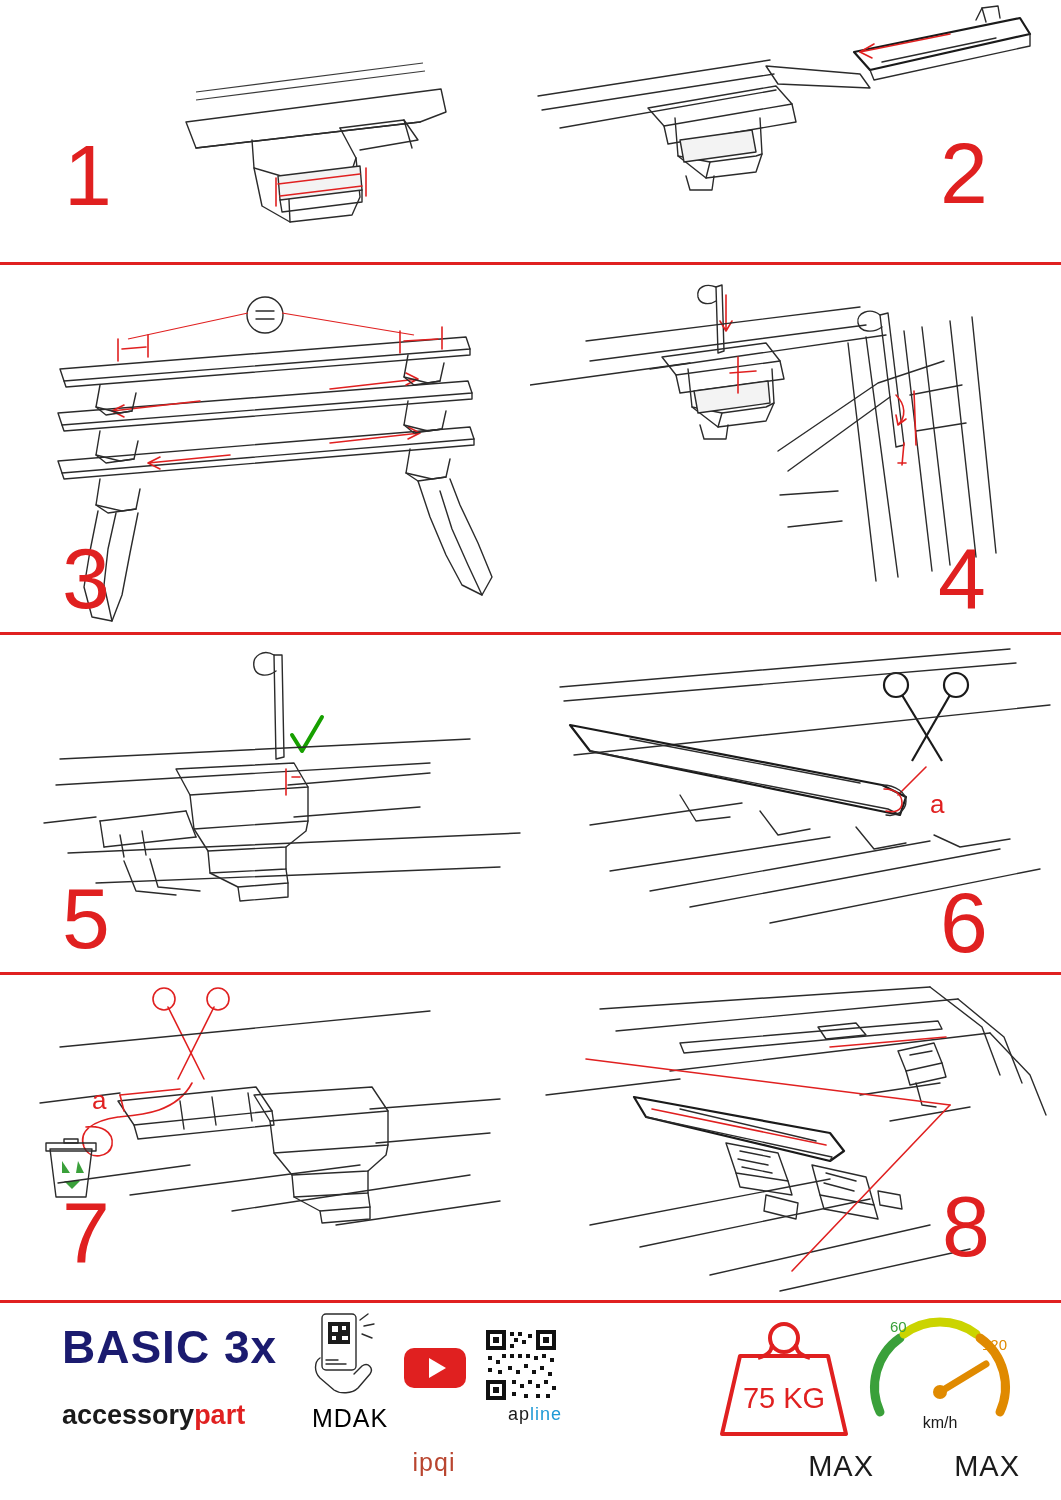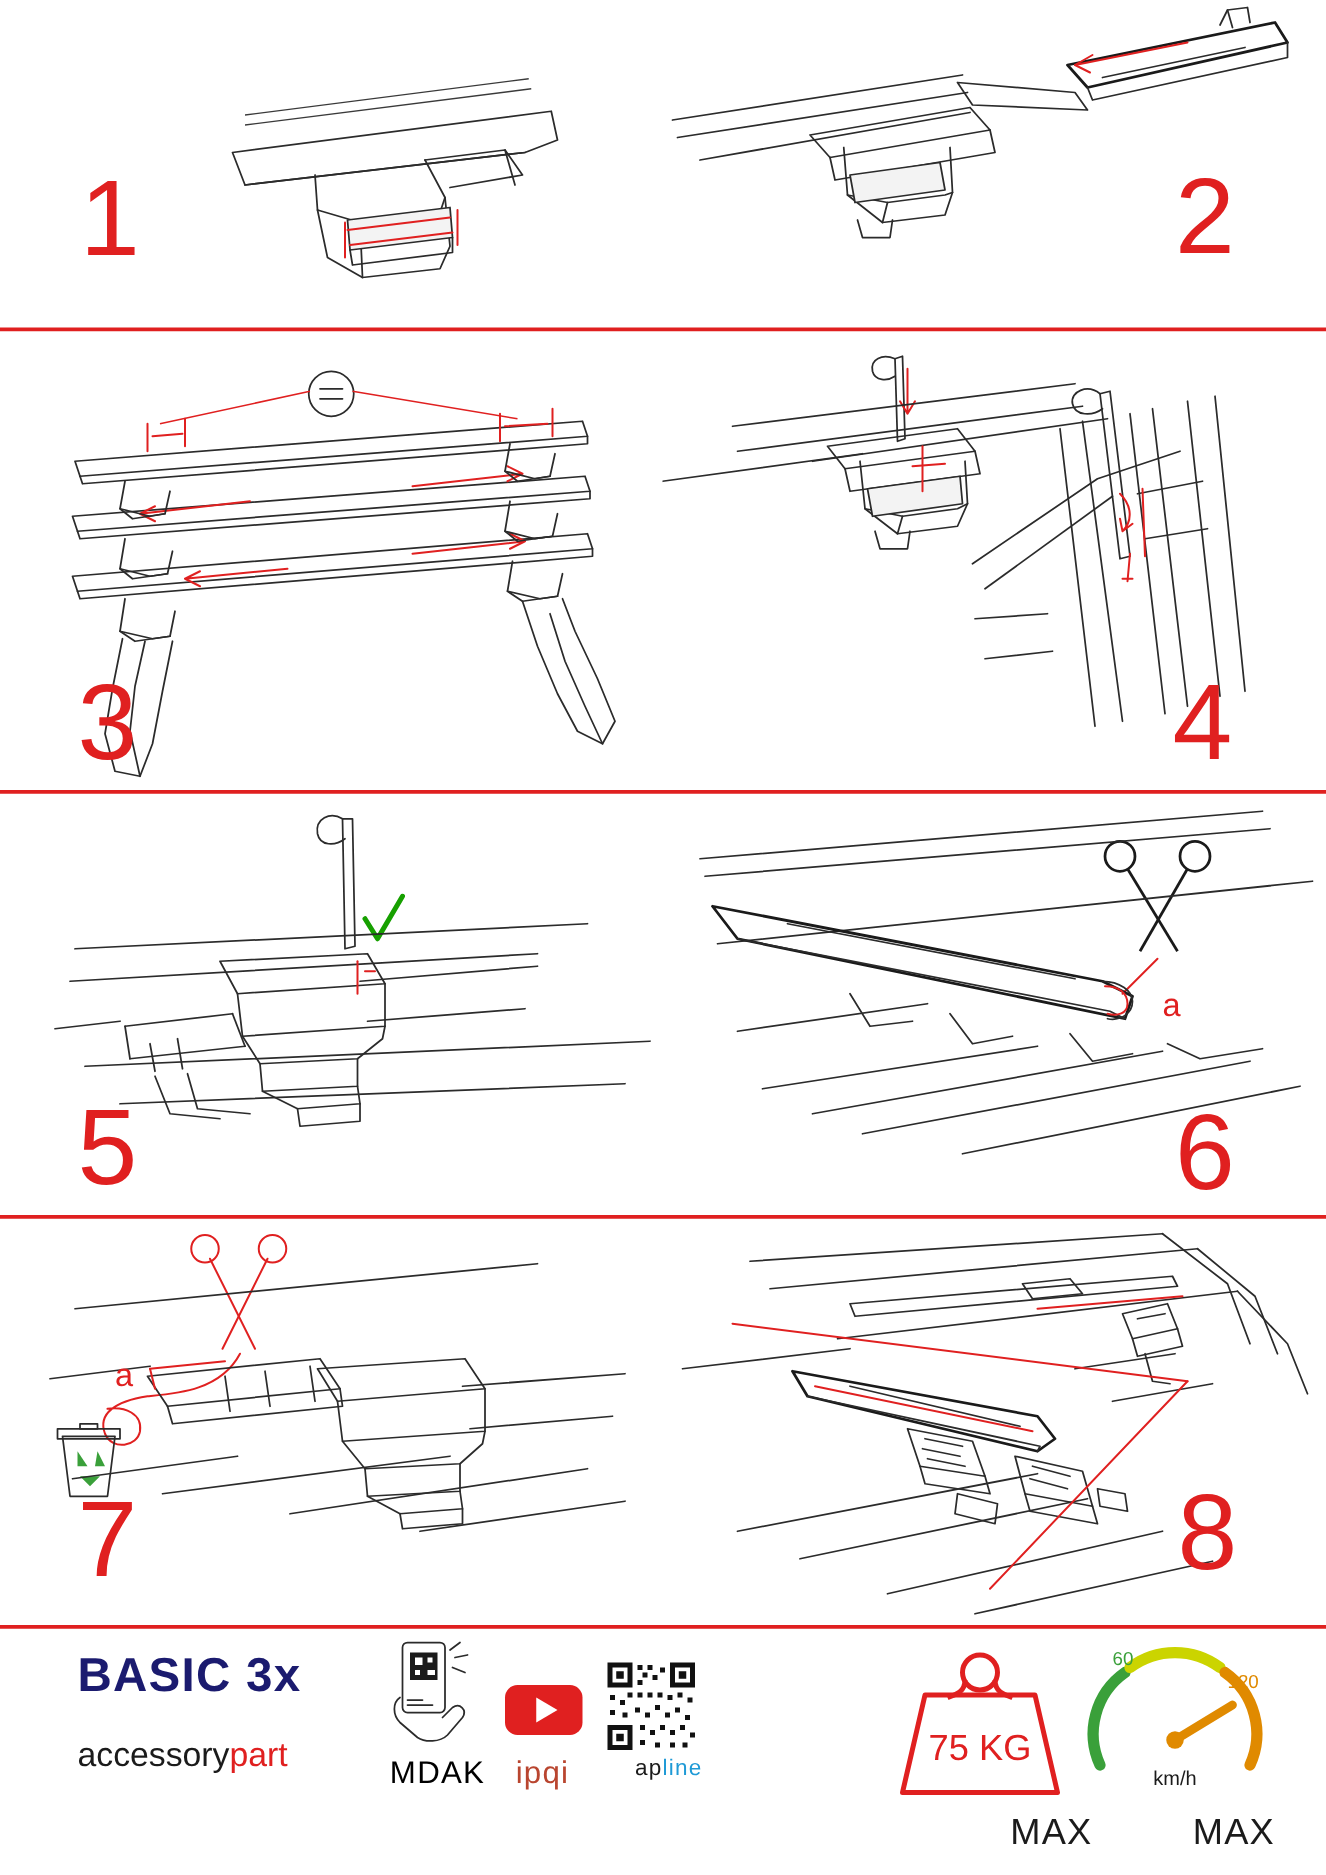--- a/index.html
+++ b/index.html
@@ -24,27 +24,27 @@
   .ln-thick{fill:none;stroke:#1a1a1a;stroke-width:2.2;stroke-linejoin:round;}
   .rd{fill:none;stroke:#e02020;stroke-width:1.6;stroke-linecap:round;}
   .rd-thin{fill:none;stroke:#e02020;stroke-width:1.2;}
   .fillg{fill:#f3f3f3;}
   .grn{fill:none;stroke:#17a000;stroke-width:4;stroke-linecap:round;stroke-linejoin:round;}
   .lblred{fill:#e02020;font-family:"Liberation Sans",sans-serif;font-size:26px;}
 
   
   .footer{position:absolute;left:0;top:1300px;width:1061px;height:200px;}
   .brand{position:absolute;left:62px;top:20px;}
-  .brand .b1{font-family:"Liberation Sans",sans-serif;font-size:38px;letter-spacing:1px;color:#1b1b6f;font-weight:700;}
+  .brand .b1{font-family:"Liberation Sans",sans-serif;font-size:46px;letter-spacing:1px;color:#1b1b6f;font-weight:700;}
   .brand .b1 .x{color:#1b1b6f;}
-  .brand .b2{margin-top:26px;font-family:"Liberation Sans",sans-serif;font-size:27px;font-weight:400;color:#1b1b1b;}
+  .brand .b2{margin-top:26px;font-family:"Liberation Sans",sans-serif;font-size:27px;font-weight:700;color:#1b1b1b;}
   .brand .b2 .p{color:#e02020;}
   .logoitem{position:absolute;text-align:center;}
   .mdak{font-size:25px;color:#000000;font-weight:500;letter-spacing:1px;}
-  .ipqi{font-size:25px;color:#b9452f;letter-spacing:1px;}
+  .ipqi{font-size:25px;color:#b9452f;letter-spacing:1px;margin-top:44px;}
   .apline{font-size:18px;color:#1b1b1b;letter-spacing:1px;}
   .apline .li{color:#1f9ad6;}
 
   .maxblock{position:absolute;text-align:right;}
   .maxlabel{font-family:"Liberation Sans",sans-serif;font-size:29px;color:#1b1b1b;margin-top:4px;letter-spacing:1px;}
   .kgtext{font-family:"Liberation Sans",sans-serif;font-size:29px;fill:#e02020;}
 </style>
 </head>
 <body>
 

